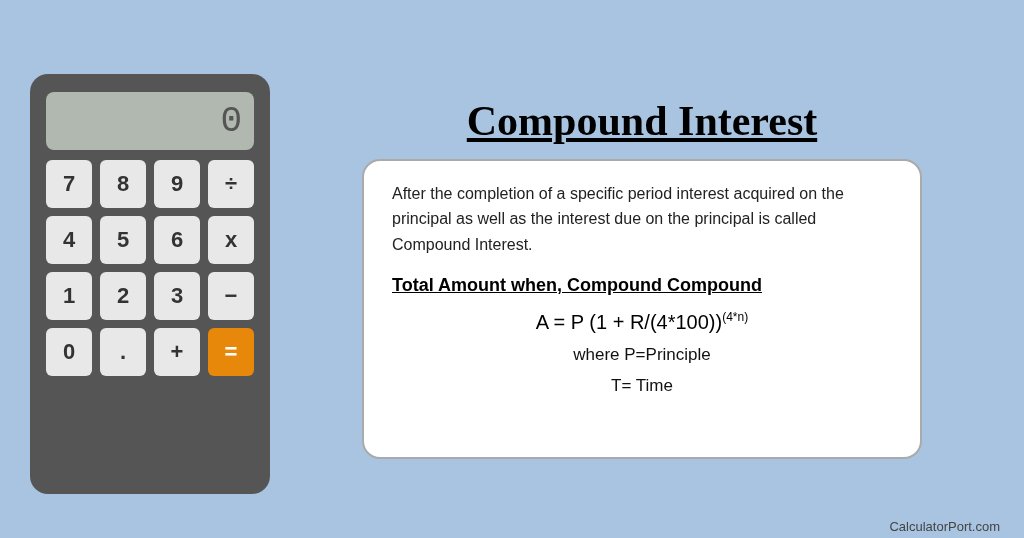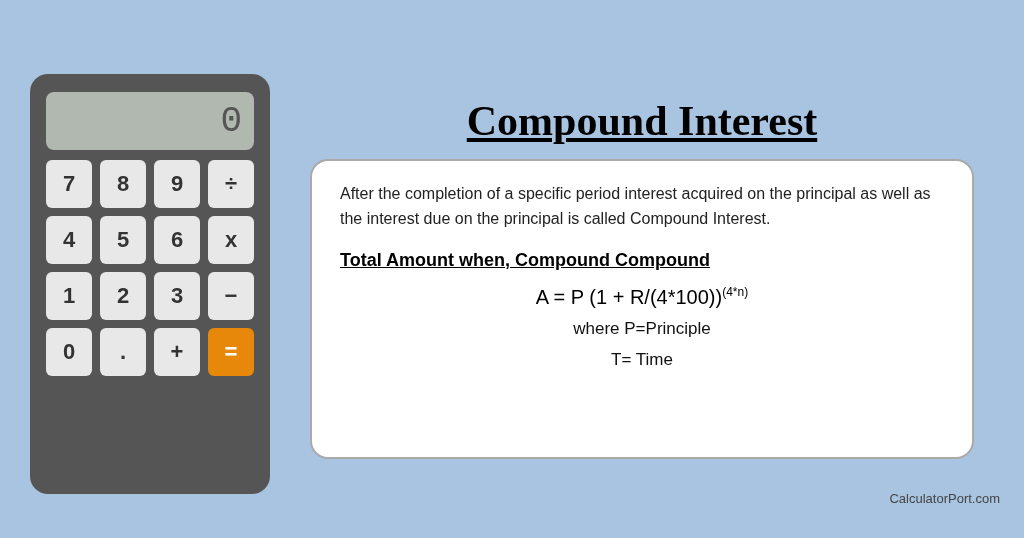--- a/index.html
+++ b/index.html
@@ -100,21 +100,21 @@
       margin-bottom: 14px;
       font-family: Georgia, serif;
       text-align: center;
     }
 
     .info-box {
       background-color: white;
       border: 2px solid #aaa;
       border-radius: 18px;
       padding: 20px 28px;
-      width: 664px;
+      width: 560px;
       min-height: 300px;
     }
 
     .definition-text {
       font-size: 16px;
       color: #222;
       line-height: 1.6;
       text-align: left;
       margin-bottom: 18px;
       font-family: Arial, sans-serif;
@@ -145,21 +145,21 @@
       text-align: center;
       font-size: 17px;
       color: #111;
       line-height: 1.8;
       font-family: Liberation Sans, sans-serif;
       margin-top: 4px;
     }
 
     .watermark {
       position: absolute;
-      bottom: 32px;
+      bottom: 4px;
       right: 24px;
       font-size: 13px;
       color: #444;
       font-family: Arial, sans-serif;
     }
   </style>
 </head>
 <body>
 
 <div class="main-container">

